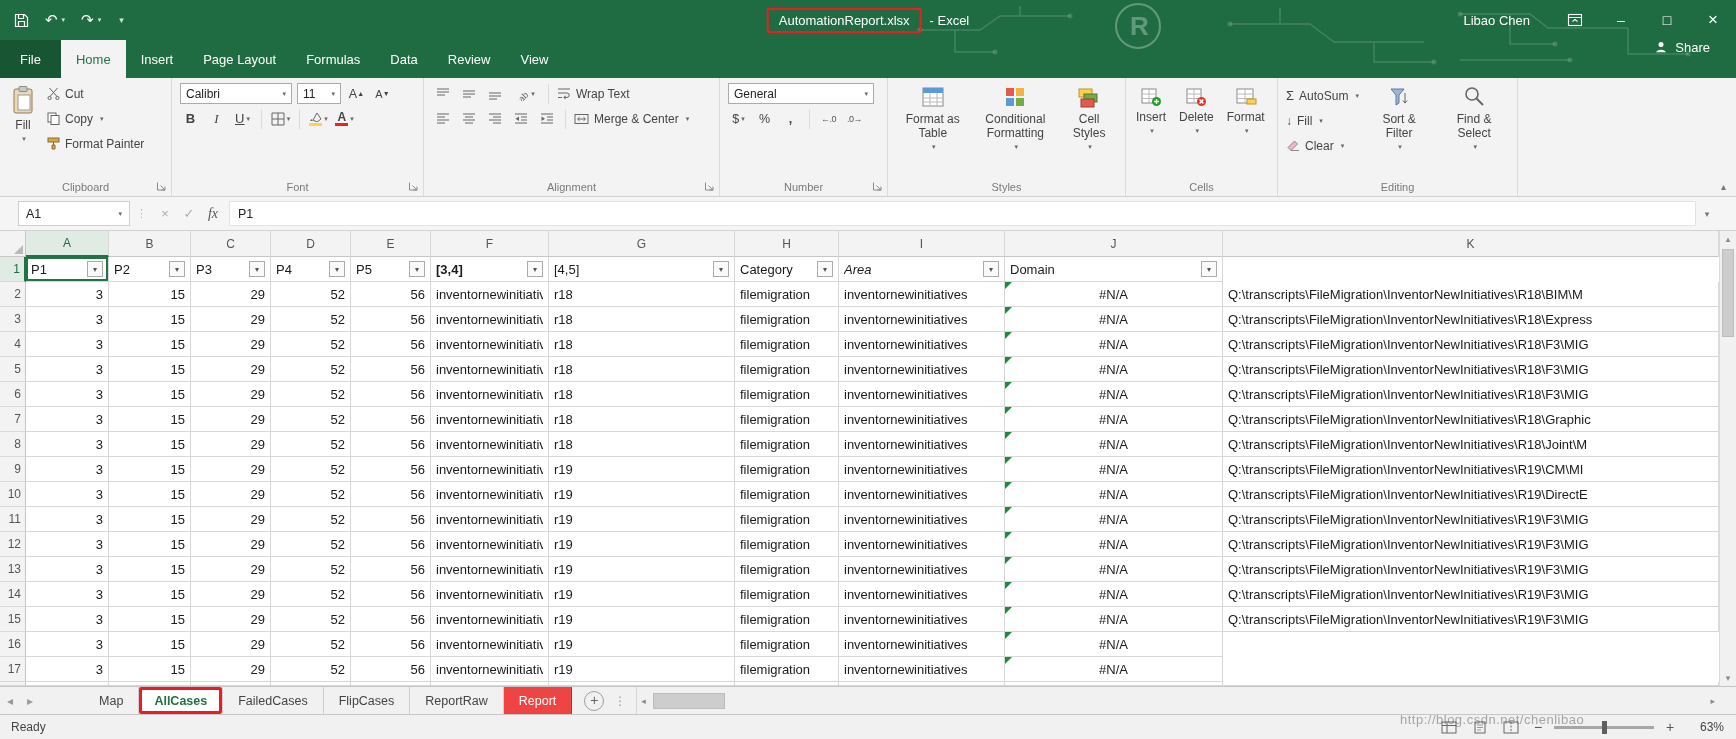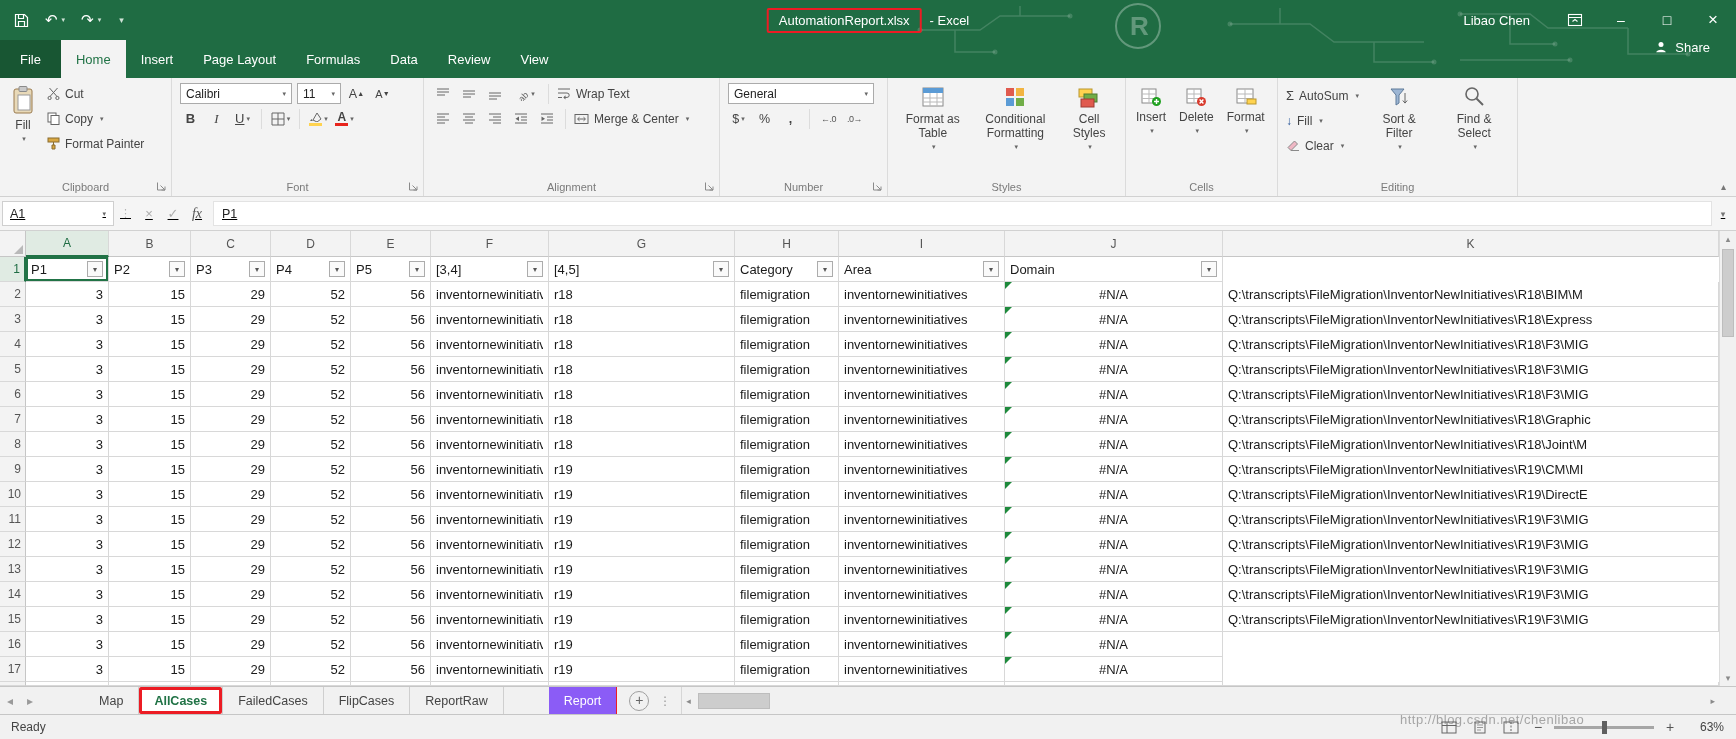--- a/index.html
+++ b/index.html
@@ -45,21 +45,21 @@
   .iico { font-style:italic; font-family:"Liberation Serif",serif; font-size:13px; }
   .uico { text-decoration:underline; font-size:13px; }
   .fcolA { color:#444; font-weight:bold; font-size:12px; display:flex; flex-direction:column; align-items:center; line-height:10px; }
   .cbar { width:13px; height:3px; margin-top:1px; }
   .tinytxt { font-size:9px; color:#555; letter-spacing:-0.5px; }
   .rfill { flex:1; position:relative; }
   .collapse { position:absolute; right:10px; bottom:4px; font-size:10px; color:#777; }
   svg.ic { display:block; }
 
   
-  #fbar { position:absolute; left:0; top:197px; width:1736px; height:34px; background:#F5F5F5; border-bottom:1px solid #D1D1D1; display:flex; align-items:center; padding:0 2px;text-decoration:underline; }
+  #fbar { position:absolute; left:0; top:197px; width:1736px; height:34px; background:#F5F5F5; border-bottom:1px solid #D1D1D1; display:flex; align-items:center; padding:0 18px; }
   .namebox { width:112px; height:25px; background:#fff; border:1px solid #CFCFCF; display:flex; align-items:center; justify-content:space-between; padding:0 7px; font-size:12.5px; color:#222; }
   .fsep { color:#B5B5B5; font-size:11px; padding:0 6px; }
   .fxb { width:24px; text-align:center; font-size:13px; color:#ADADAD; }
   .fxb.fx { color:#555; font-style:italic; font-family:"Liberation Serif",serif; font-size:14px; }
   .fcontent { flex:1; height:25px; background:#fff; border:1px solid #E3E3E3; margin-left:4px; display:flex; align-items:center; padding:0 8px; font-size:12.5px; color:#222; }
   .fexp { width:22px; text-align:center; color:#777; font-size:9px; }
 
   
   #grid { position:absolute; left:0; top:231px; width:1736px; height:455px; background:#fff; overflow:hidden; }
   #col-headers { display:flex; width:1719px; height:26px; }
@@ -86,21 +86,21 @@
   .sarrow { color:#8a8a8a; font-size:9px; line-height:12px; }
   .vthumb { position:absolute; top:18px; left:2px; width:12px; height:88px; background:#CDCDCD; border:1px solid #BDBDBD; }
 
   
   #sheetbar { position:absolute; left:0; top:686px; width:1736px; height:28px; background:#F1F1F1; border-top:1px solid #C6C6C6; display:flex; align-items:center; }
   .navarrow { color:#9a9a9a; font-size:12px; padding:0 7px; }
   .navspace { width:44px; }
   #sheet-tabs { display:flex; align-items:stretch; height:100%; }
   .stab { position:relative; display:flex; align-items:center; padding:0 15px; font-size:12.5px; color:#444; border-right:1px solid #CFCFCF; }
   .stab.active { background:#fff; color:#217346; font-weight:bold; }
-  .stab.redtab { background:#8b5cf6; color:#fff; border-right:1px solid #EC1C24;margin-left:45px; }
+  .stab.redtab { background:#ef4444; color:#fff; border-right:1px solid #EC1C24; }
   .stab.boxed::after { content:""; position:absolute; inset:0; border:3px solid #EC1C24; border-radius:2px; pointer-events:none; }
   .addsheet { width:20px; height:20px; margin-left:12px; border:1px solid #9F9F9F; border-radius:50%; color:#666; font-size:14px; line-height:17px; text-align:center; flex:none; }
   .splitter { color:#9a9a9a; font-size:12px; padding:0 10px; }
   .hscroll { flex:1; height:100%; display:flex; align-items:center; gap:3px; border-left:1px solid #D6D6D6; padding:0 4px; margin-right:17px; }
   .htrack { flex:1; position:relative; height:16px; }
   .hthumb { position:absolute; left:4px; top:0; width:72px; height:16px; background:#CDCDCD; border:1px solid #BDBDBD; }
 
   
   #statusbar { position:absolute; left:0; top:714px; width:1736px; height:25px; background:#F1F1F1; border-top:1px solid #C6C6C6; display:flex; align-items:center; font-size:12px; color:#444; padding-left:11px; }
   .sright { margin-left:auto; display:flex; align-items:center; gap:9px; padding-right:12px; }
@@ -582,33 +582,33 @@
             <div class="fbtn">▾</div>
           </div>
           <div class="cell hdrcell" style="width: 80px;">
             <span class="htxt">P4</span>
             <div class="fbtn">▾</div>
           </div>
           <div class="cell hdrcell" style="width: 80px;">
             <span class="htxt">P5</span>
             <div class="fbtn">▾</div>
           </div>
-          <div class="cell hdrcell" style="width: 118px;">
+          <div class="cell hdrcell" style="width: 118px; font-weight: bold;">
             <span class="htxt">[3,4]</span>
             <div class="fbtn">▾</div>
           </div>
           <div class="cell hdrcell" style="width: 186px;">
             <span class="htxt">[4,5]</span>
             <div class="fbtn">▾</div>
           </div>
           <div class="cell hdrcell" style="width: 104px;">
             <span class="htxt">Category</span>
             <div class="fbtn">▾</div>
           </div>
-          <div class="cell hdrcell" style="width: 166px;">
+          <div class="cell hdrcell" style="width: 166px; font-style: italic;">
             <span class="htxt">Area</span>
             <div class="fbtn">▾</div>
           </div>
           <div class="cell hdrcell" style="width: 218px;">
             <span class="htxt">Domain</span>
             <div class="fbtn">▾</div>
           </div>
           <div class="cell hdrcell kblue" style="width: 595px; margin-top: 26px;">
             <span class="htxt">All Cases</span>
             <div class="red-ring"></div>

